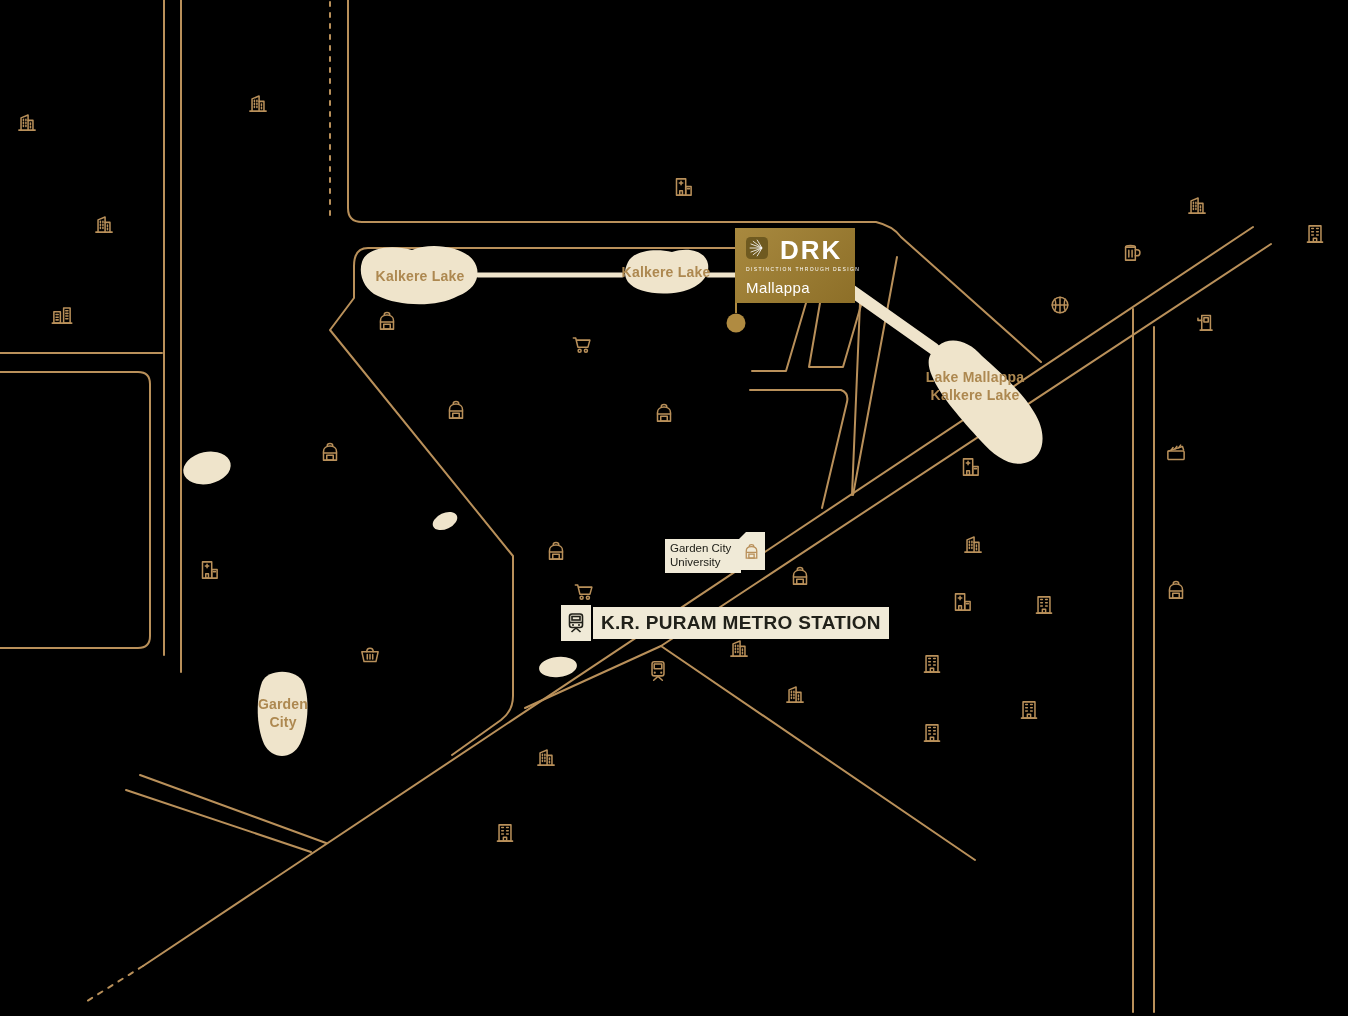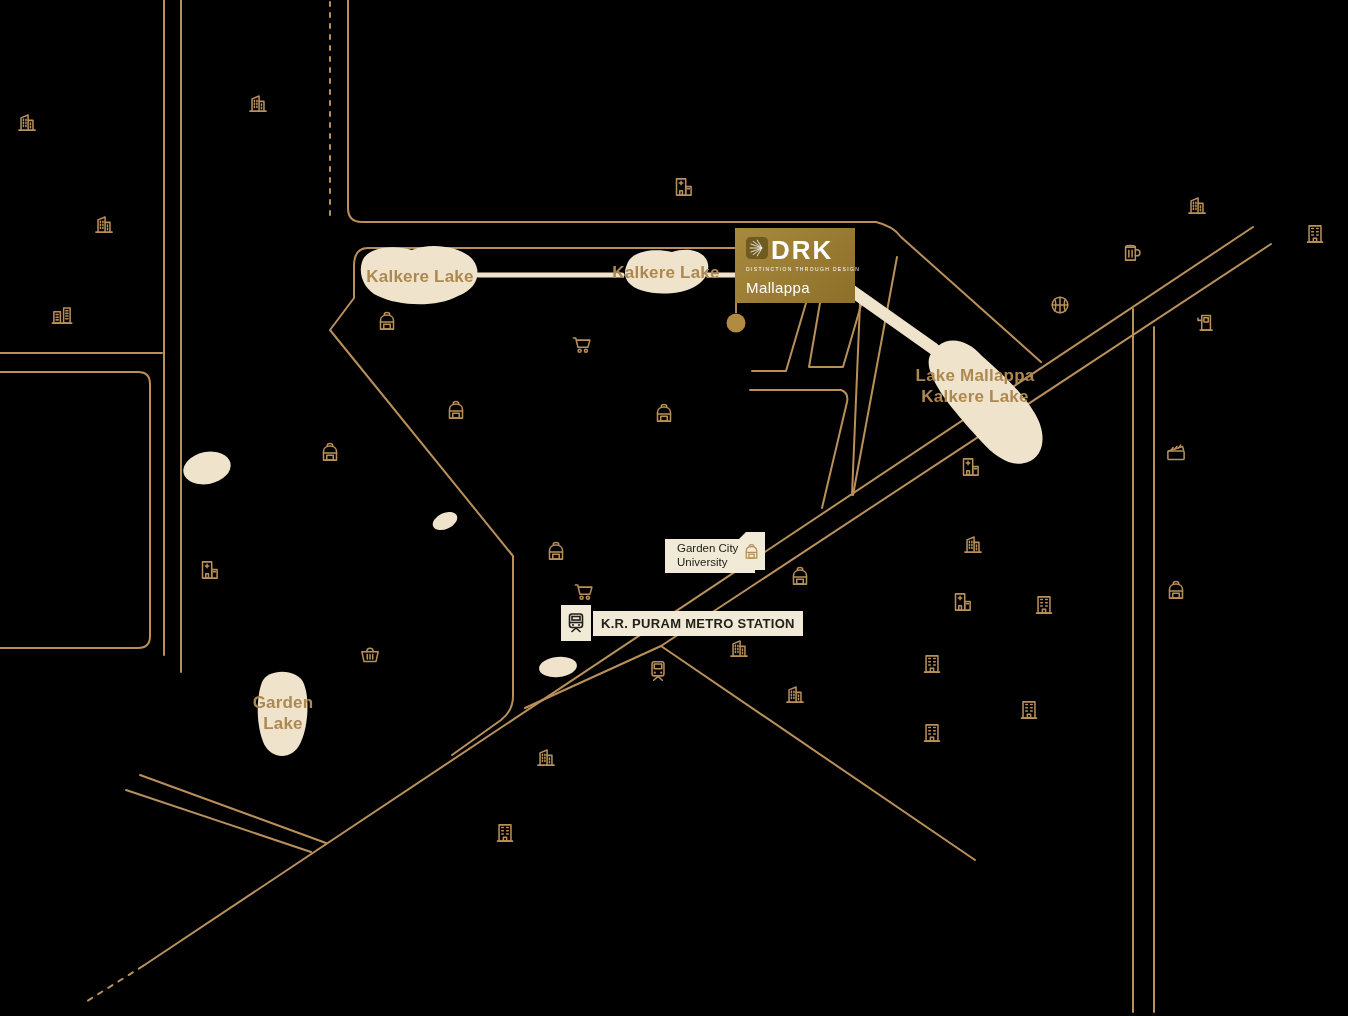--- a/index.html
+++ b/index.html
@@ -2,38 +2,38 @@
 <html><head>
 <meta charset="utf-8">
 <style>
   html,body{margin:0;padding:0;background:#000;}
   .map-root{position:relative;width:1348px;height:1016px;background:var(--bg,#000);overflow:hidden;
     font-family:"Liberation Sans", sans-serif;}
   svg.layer{position:absolute;left:0;top:0;}
   .abs{position:absolute;}
   
   .lake-label{position:absolute;transform:translate(-50%,-50%);color:var(--lake-text,#ad8850);
-    font-size:17px;font-weight:bold;letter-spacing:.2px;text-align:center;line-height:1.25;white-space:nowrap;}
+    font-size:14px;font-weight:bold;letter-spacing:.2px;text-align:center;line-height:1.25;white-space:nowrap;}
   
   .station{position:absolute;left:561px;top:605px;display:flex;align-items:center;}
   .station-iconbox{width:30px;height:36px;background:var(--label-bg,#f0ead7);display:flex;
     align-items:center;justify-content:center;margin-right:2px;}
   .station-text{background:var(--label-bg,#f0ead7);color:var(--label-text,#21211a);
-    font-size:13px;font-weight:bold;letter-spacing:.3px;padding:5px 8px;white-space:nowrap;}
+    font-size:19px;font-weight:bold;letter-spacing:.3px;padding:5px 8px;white-space:nowrap;}
   
   .gc{position:absolute;left:665px;top:539px;background:var(--label-bg,#f0ead7);
-    color:var(--label-text,#21211a);font-size:11.5px;line-height:1.2;padding:3px 12px;width:66px;}
+    color:var(--label-text,#21211a);font-size:11.5px;line-height:1.2;padding:3px 5px;width:66px;}
   .gc-pack{position:absolute;left:738px;top:532px;width:27px;height:38px;background:var(--label-bg,#f0ead7);
     display:flex;align-items:center;justify-content:center;
     clip-path:polygon(8px 0,100% 0,100% 100%,0 100%,0 8px);}
   
   .badge{position:absolute;left:735px;top:228px;width:120px;height:75px;
     background:linear-gradient(135deg,var(--badge-g1,#a8893f),var(--badge-g2,#8d6f28));
     color:var(--badge-text,#fff);padding:9px 0 0 11px;box-sizing:border-box;}
-  .badge-row{display:flex;align-items:flex-start;gap:3px;}
+  .badge-row{display:flex;align-items:flex-start;gap:12px;}
   .badge-brand{font-size:26px;font-weight:bold;letter-spacing:2px;line-height:1;}
   .badge-tagline{font-size:5px;letter-spacing:1.35px;margin-top:3px;white-space:nowrap;}
   .badge-project{font-size:15px;margin-top:7px;letter-spacing:.4px;}
   .poi{position:absolute;width:26px;height:26px;transform:translate(-50%,-50%);color:var(--road,#b9905a);}
   .poi svg{width:100%;height:100%;}
   .glyph-dark{color:#1f1f18;}
 </style>
 </head>
 <body>
 
@@ -294,21 +294,21 @@
   </div>
   <div class="lake-label" style="left:666px;top:273px;">
     <span>Kalkere Lake</span>
   </div>
   <div class="lake-label" style="left:975px;top:386px;">
     <div>Lake Mallappa</div>
     <div>Kalkere Lake</div>
   </div>
   <div class="lake-label" style="left:283px;top:713px;">
     <div>Garden</div>
-    <div>Lake</div>
+    <div>City</div>
   </div>
 
   <div class="station">
     <div class="station-iconbox">
       <svg width="24" height="28" viewBox="0 0 24 24" class="glyph-dark" fill="none" stroke="#1f1f18" stroke-width="1.6">
         <rect x="5.5" y="3" width="13" height="13.5" rx="2.5"></rect>
         <rect x="8" y="5.5" width="8" height="3.5"></rect>
         <path d="M5.5 11.5h13"></path>
         <path d="M9 14h.01M15 14h.01" stroke-linecap="round" stroke-width="2"></path>
         <path d="M7.5 21l4.5-4 4.5 4"></path>

